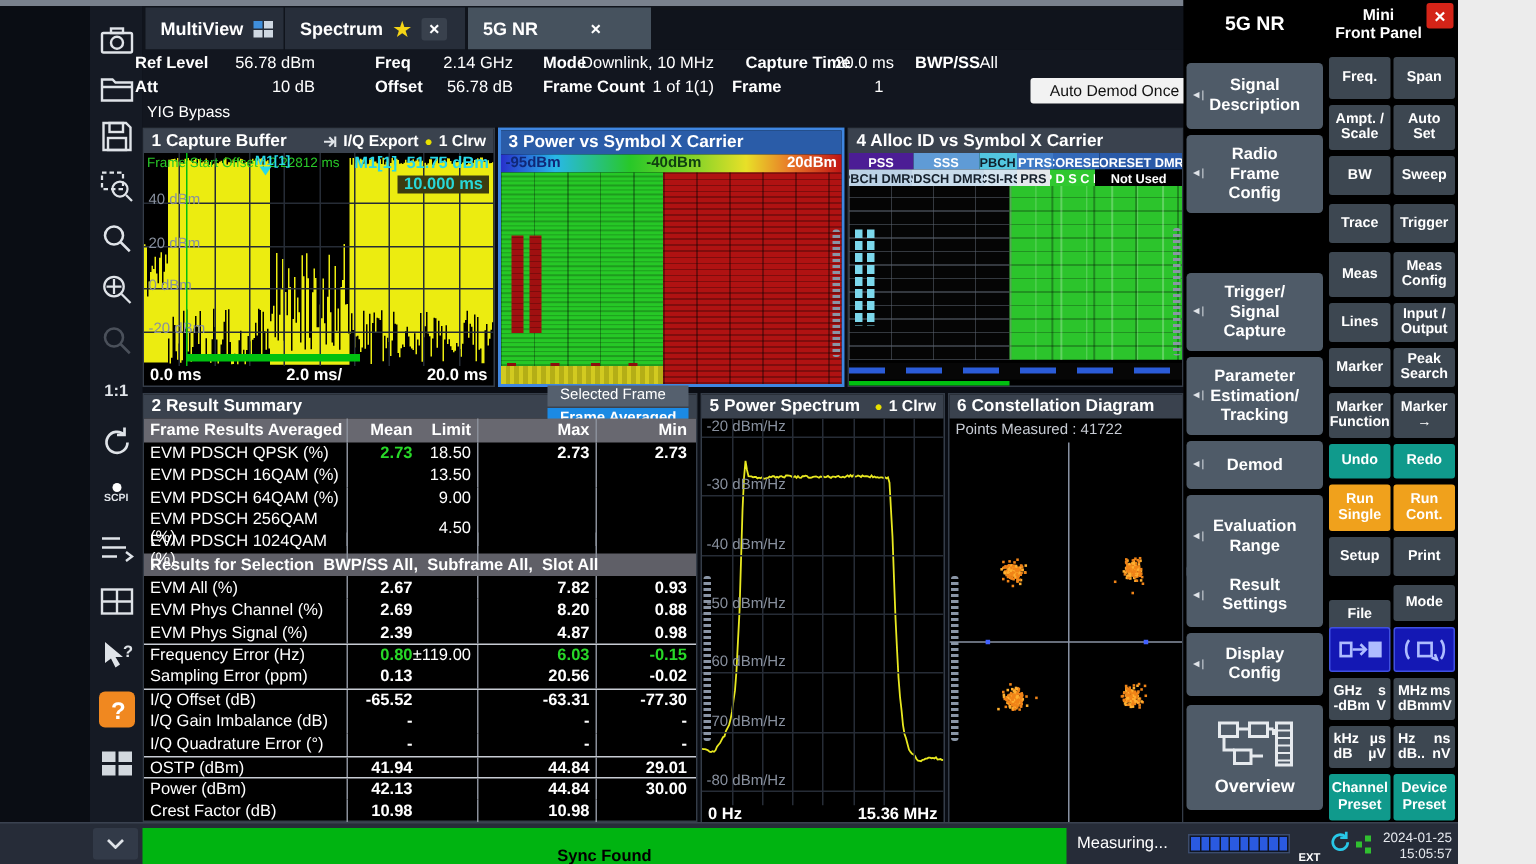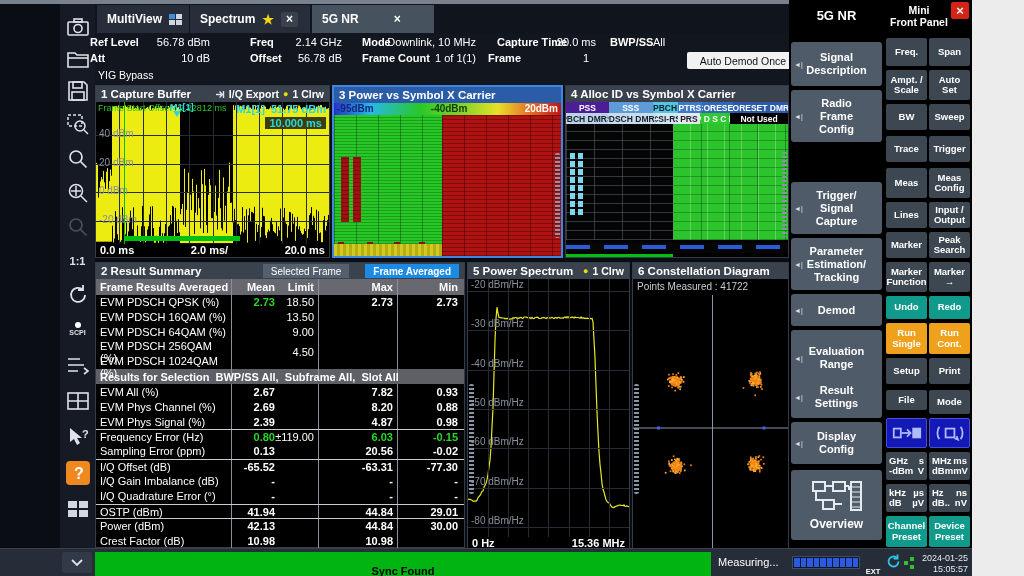--- a/index.html
+++ b/index.html
@@ -102,21 +102,21 @@
                repeating-linear-gradient(90deg, rgba(0,0,0,.30) 0 1px, transparent 1px 28px),
                linear-gradient(#2cc42c,#2cc42c); }
   .w4-cyanbar { position:absolute; width:5px; top:25%; height:55%;
     background:repeating-linear-gradient(180deg,#7cd8ec 0 6px,transparent 6px 8px); }
   #w4-strip { position:absolute; left:0; right:0; bottom:4px; height:11px; background:#060606; }
   #w4-strip .dashes { position:absolute; left:0; right:0; top:3px; height:4px;
     background:repeating-linear-gradient(90deg,#2b5cd8 0 24px,transparent 24px 38px); }
   #w4-greenline { position:absolute; left:0; width:48%; bottom:0; height:3px; background:#00c010; }
 
   
-  #w2-tabs { display:flex; gap:16px; margin-left:auto; }
+  #w2-tabs { display:flex; gap:1px; margin-left:auto;flex-direction:column; }
   .w2-tab { height:14px; display:flex; align-items:center; padding:0 8px; font-size:10px; font-weight:normal; }
   #w2-tab-sel { background:#55606e; }
   #w2-tab-avg { background:#1b8ae4; font-weight:bold; }
   .rs-row { display:grid; grid-template-columns:136px 47px 40px 79px 64px; align-items:center; height:14.9px; }
   .rs-head { height:16px; background:#686870; font-weight:bold; }
   .rs-sect { height:15px; background:#5f5f67; font-weight:bold; display:flex; align-items:center;
              padding-left:4px; white-space:pre; }
   .c-name { padding-left:4px; border-right:1px solid #8a8f9a; align-self:stretch; display:flex; align-items:center; }
   .c-mean,.c-max,.c-min,.c-limit { text-align:right; padding-right:4px; font-weight:bold; align-self:stretch;
              display:flex; align-items:center; justify-content:flex-end; }
@@ -1310,21 +1310,21 @@
         <div class="mkey" style="left: 2px; top: 232px; height: 26px;"><div>Marker</div></div>
         <div class="mkey" style="left: 45px; top: 232px; height: 26px;"><div>Peak</div><div>Search</div></div>
         <div class="mkey" style="left: 2px; top: 262px; height: 30px;"><div>Marker</div><div>Function</div></div>
         <div class="mkey" style="left: 45px; top: 262px; height: 30px;"><div>Marker</div><div>→</div></div>
         <div class="mkey teal" style="left: 2px; top: 296px; height: 23px;"><div>Undo</div></div>
         <div class="mkey teal" style="left: 45px; top: 296px; height: 23px;"><div>Redo</div></div>
         <div class="mkey orange" style="left: 2px; top: 323px; height: 31px;"><div>Run</div><div>Single</div></div>
         <div class="mkey orange" style="left: 45px; top: 323px; height: 31px;"><div>Run</div><div>Cont.</div></div>
         <div class="mkey" style="left: 2px; top: 358px; height: 26px;"><div>Setup</div></div>
         <div class="mkey" style="left: 45px; top: 358px; height: 26px;"><div>Print</div></div>
-        <div class="mkey" style="left: 2px; top: 390px; height: 20px;"><div>File</div></div>
+        <div class="mkey" style="left: 2px; top: 400px; height: 20px;"><div>File</div></div>
         <div class="mkey" style="left: 45px; top: 390px; height: 24px;"><div>Mode</div></div>
         <div class="mkey blue" style="left: 2px; top: 418px; height: 30px;"><svg width="30" height="16" viewBox="0 0 34 18" fill="none" stroke="#aebcff" stroke-width="2">
             <rect x="2" y="4" width="8" height="10"></rect>
             <rect x="24" y="4" width="8" height="10" fill="#aebcff"></rect>
             <path d="M11 9h9"></path>
             <path d="M17 5l4 4-4 4"></path>
           </svg></div>
         <div class="mkey blue" style="left: 45px; top: 418px; height: 30px;"><svg width="30" height="16" viewBox="0 0 34 18" fill="none" stroke="#aebcff" stroke-width="2">
             <path d="M5 2c-3 3.5-3 10.5 0 14"></path>
             <path d="M29 2c3 3.5 3 10.5 0 14"></path>

